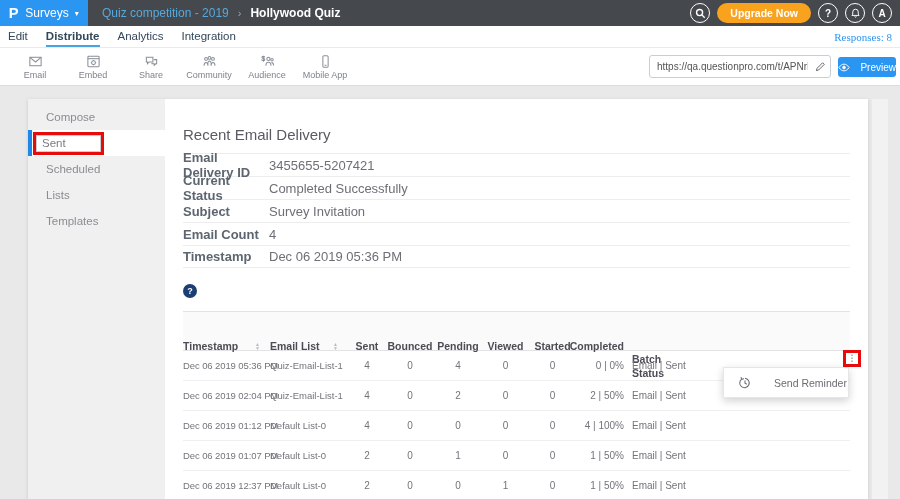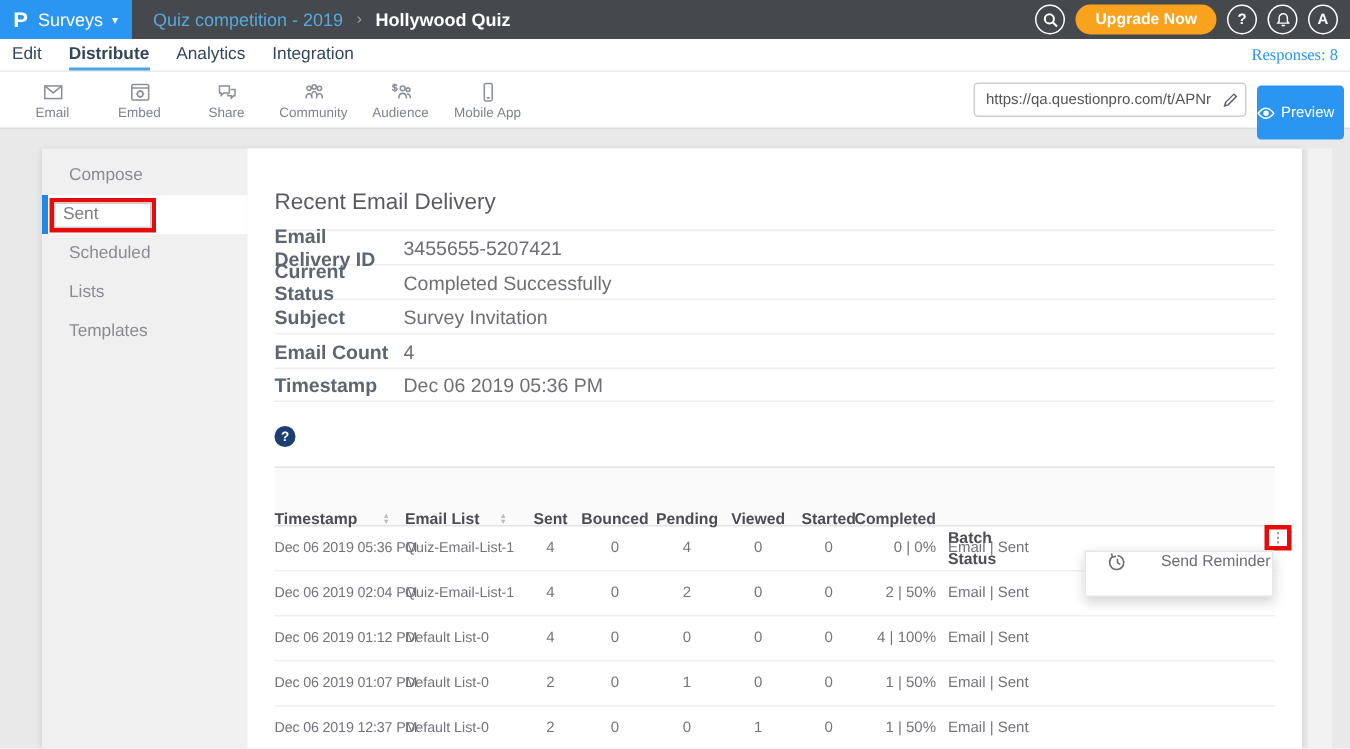--- a/index.html
+++ b/index.html
@@ -29,21 +29,21 @@
 
   
   .toolbar { position:absolute; left:0; top:48px; width:900px; height:38px; background:#fff; border-bottom:1px solid #d9dee3; display:flex; align-items:center; }
   .tool-items { display:flex; padding-left:6px; }
   .tool-item { width:58px; display:flex; flex-direction:column; align-items:center; gap:1px; cursor:pointer; }
   .tool-item svg { display:block; }
   .tool-label { font-size:9px; color:#7d828c; }
   .url-box { position:absolute; left:649px; top:55px; width:182px; height:23px; border:1px solid #c9ced4; border-radius:3px; background:#fff; display:flex; align-items:center; overflow:hidden; }
   .url-box input { flex:1; border:none; outline:none; font-size:10px; color:#555; padding:0 2px 0 7px; font-family:inherit; min-width:0; }
   .pencil { width:20px; display:flex; align-items:center; justify-content:center; cursor:pointer; flex:none; }
-  .preview-btn { position:absolute; left:838px; top:57px; width:58px; height:36px; background:#2b95f2; border:none; border-radius:3px; color:#fff; font-size:10px; display:flex; align-items:center; justify-content:flex-start; gap:4px; cursor:pointer; font-family:inherit; }
+  .preview-btn { position:absolute; left:838px; top:57px; width:58px; height:20px; background:#2b95f2; border:none; border-radius:3px; color:#fff; font-size:10px; display:flex; align-items:center; justify-content:space-between; gap:4px; cursor:pointer; font-family:inherit; }
 
   
   .right-gutter { position:absolute; left:872px; top:99px; width:16px; height:400px; background:#f2f2f2; }
   .card { position:absolute; left:28px; top:99px; width:840px; height:400px; display:flex; box-shadow:0 1px 4px rgba(0,0,0,0.13); }
   .sidebar { width:137px; background:#f0f0f0; padding-top:5px; flex:none; }
   .side-item { height:26px; display:flex; align-items:center; padding-left:18px; font-size:11.5px; color:#8b8b94; cursor:pointer; }
   .side-item.active { background:#fff; border-left:4px solid #1f87e8; padding-left:0; color:#55565e; }
   .red-box { border:3px solid #e60c0c; display:inline-flex; margin-left:1px; }
   .red-box .inner { border:1px solid #cdcdcd; background:#fff; padding:1px 34px 2px 5px; font-size:11.5px; color:#7b7b83; }
 
@@ -68,21 +68,21 @@
   .wrap-narrow { width:42px; line-height:1.35;margin-top:40px; }
   .dt-row { height:30px; border-bottom:1px solid #efeff1; font-size:10px; color:#73737c; }
   .c-center { text-align:center; }
   .c-right { text-align:right; padding-right:8px; }
   .cell-ts { font-size:9.5px; letter-spacing:-0.1px; white-space:nowrap; }
   .cell-list { font-size:9.5px; white-space:nowrap; }
 
   
   .dots-box { position:absolute; left:843px; top:350px; width:18px; height:17px; border:3px solid #e60c0c; background:#fff; display:flex; align-items:center; justify-content:center; cursor:pointer; }
   .dots { color:#9aa0a6; font-size:9px; font-weight:bold; line-height:1; }
-  .popup { position:absolute; left:723px; top:367px; width:126px; height:31px; background:#fff; border:1px solid #e6e6e9; box-shadow:0 3px 8px rgba(0,0,0,0.18); display:flex; padding-left:14px; gap:22px; cursor:pointer; }
+  .popup { position:absolute; left:723px; top:367px; width:126px; height:31px; background:#fff; border:1px solid #e6e6e9; box-shadow:0 3px 8px rgba(0,0,0,0.18); display:flex; align-items:center; padding-left:14px; gap:22px; cursor:pointer; }
   .popup-label { font-size:10.5px; color:#6b6b74; }
 </style>
 </head>
 <body>
 
 <div class="topbar">
   <div class="brand">
     <span class="logo">P</span>
     <span class="brand-label">Surveys</span>
     <span class="caret">▾</span>

